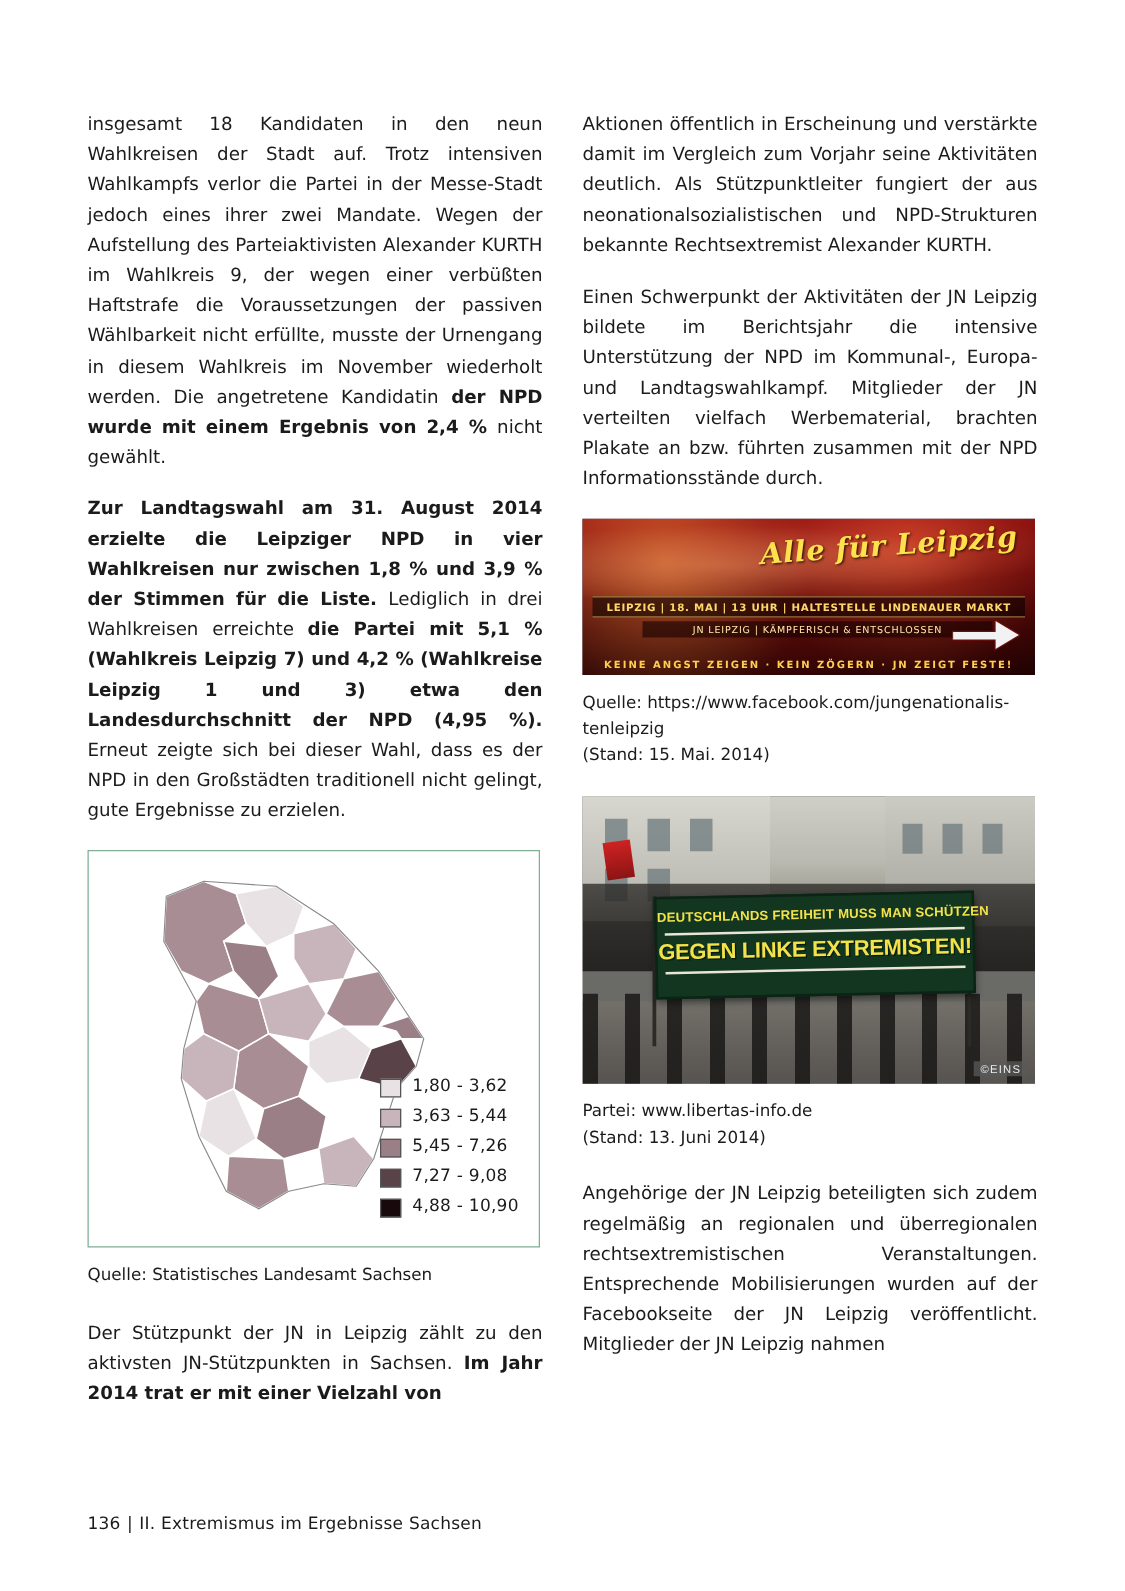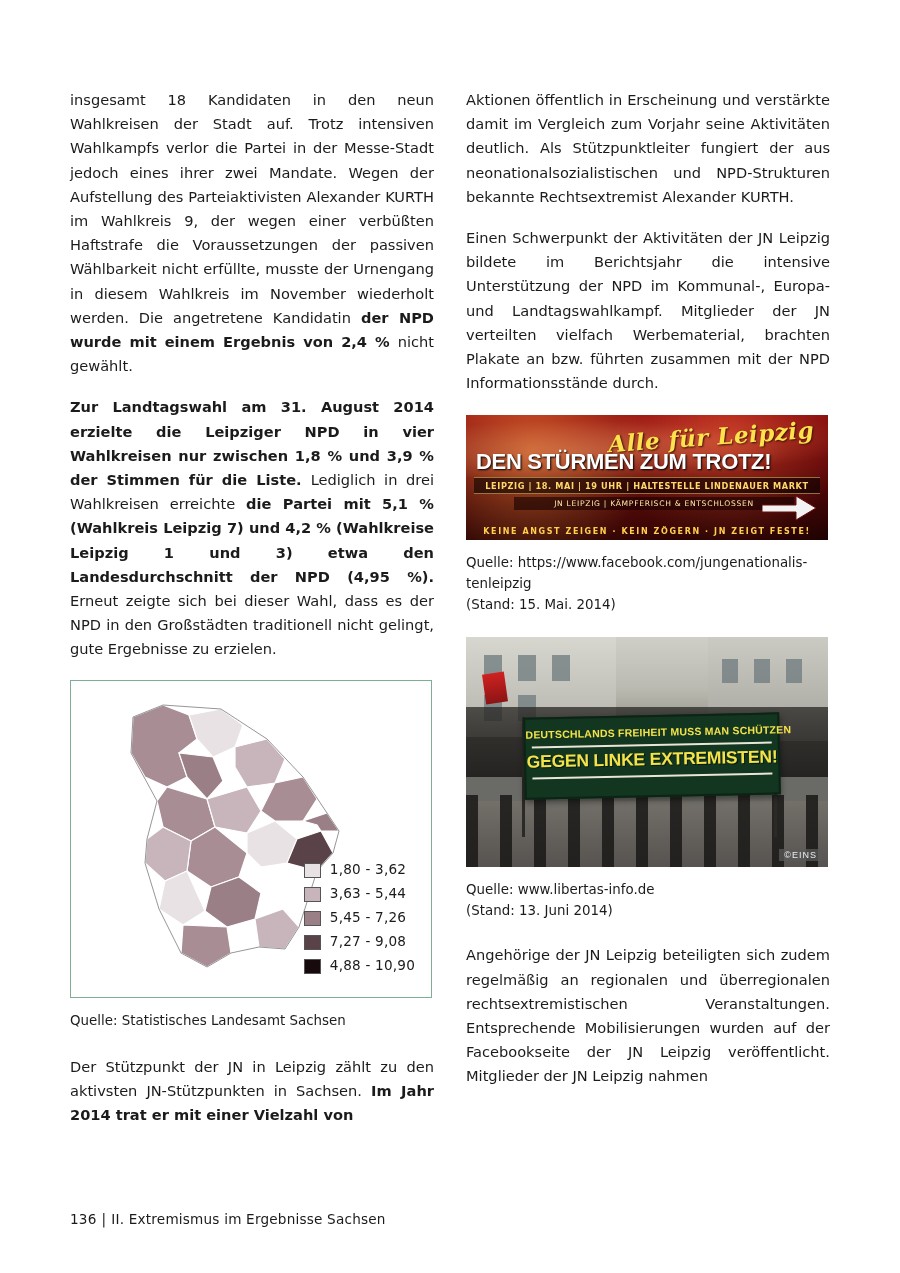--- a/index.html
+++ b/index.html
@@ -356,22 +356,21 @@
     <div class="col">
 
       <p class="body">Aktionen öffentlich in Erscheinung und verstärkte damit im Vergleich zum Vorjahr seine Aktivitäten deutlich. Als Stützpunktleiter fungiert der aus neonationalsozialistischen und NPD-Strukturen bekannte Rechtsextremist Alexander KURTH.</p>
 
       <p class="body" style="margin-bottom:20px">Einen Schwerpunkt der Aktivitäten der JN Leipzig bildete im Berichtsjahr die intensive Unterstützung der NPD im Kommunal-, Europa- und Landtagswahlkampf. Mitglieder der JN verteilten vielfach Werbematerial, brachten Plakate an bzw. führten zusammen mit der NPD Informationsstände durch.</p>
 
       <div class="fig-banner">
         <div class="bg"></div>
         <div class="smoke"></div>
         <div class="script">Alle für Leipzig</div>
-        <div class="headline">DEN STÜRMEN ZUM TROTZ!</div>
-        <div class="subbar">LEIPZIG | 18. MAI | 19 UHR | HALTESTELLE LINDENAUER MARKT</div>
+        <div class="subbar">LEIPZIG | 18. MAI | 13 UHR | HALTESTELLE LINDENAUER MARKT</div>
         <div class="subbar2">JN LEIPZIG | KÄMPFERISCH &amp; ENTSCHLOSSEN</div>
         <svg class="arrow" viewBox="0 0 54 26">
           <polygon points="0,16 34,16 34,24 54,12 34,0 34,9 0,9" fill="#f2f2f2" stroke="#6b0d0d" stroke-width="1"></polygon>
         </svg>
         <div class="bottombar">KEINE ANGST ZEIGEN  ·  KEIN ZÖGERN  ·  JN ZEIGT FESTE!</div>
       </div>
 
       <p class="caption">Quelle: https://www.facebook.com/jungenationalis-</p>
       <p class="caption" style="margin-top:0">tenleipzig</p>
       <p class="caption b" style="margin:0 0 22px 0">(Stand: 15. Mai. 2014)</p>
@@ -398,21 +397,21 @@
         <span class="pole" style="left:308px;top:80px;height:120px"></span>
         <div class="banner">
           <div class="l1">DEUTSCHLANDS FREIHEIT MUSS MAN SCHÜTZEN</div>
           <div class="rule"></div>
           <div class="l2">GEGEN LINKE EXTREMISTEN!</div>
           <div class="rule2"></div>
         </div>
         <div class="wm">©EINS</div>
       </div>
 
-      <p class="caption">Quelle: www.libertas-info.de</p>
+      <p class="caption">Partei: www.libertas-info.de</p>
       <p class="caption b" style="margin:0 0 22px 0">(Stand: 13. Juni 2014)</p>
 
       <p class="body tight">Angehörige der JN Leipzig beteiligten sich zudem regelmäßig an regionalen und überregionalen rechtsextremistischen Veranstaltungen. Entsprechende Mobilisierungen wurden auf der Facebookseite der JN Leipzig veröffentlicht. Mitglieder der JN Leipzig nahmen</p>
 
     </div>
   </div>
 
   <div class="footer">
     <span>136</span><span class="sep">|</span><span>II. Extremismus im Ergebnisse Sachsen</span>
   </div>

